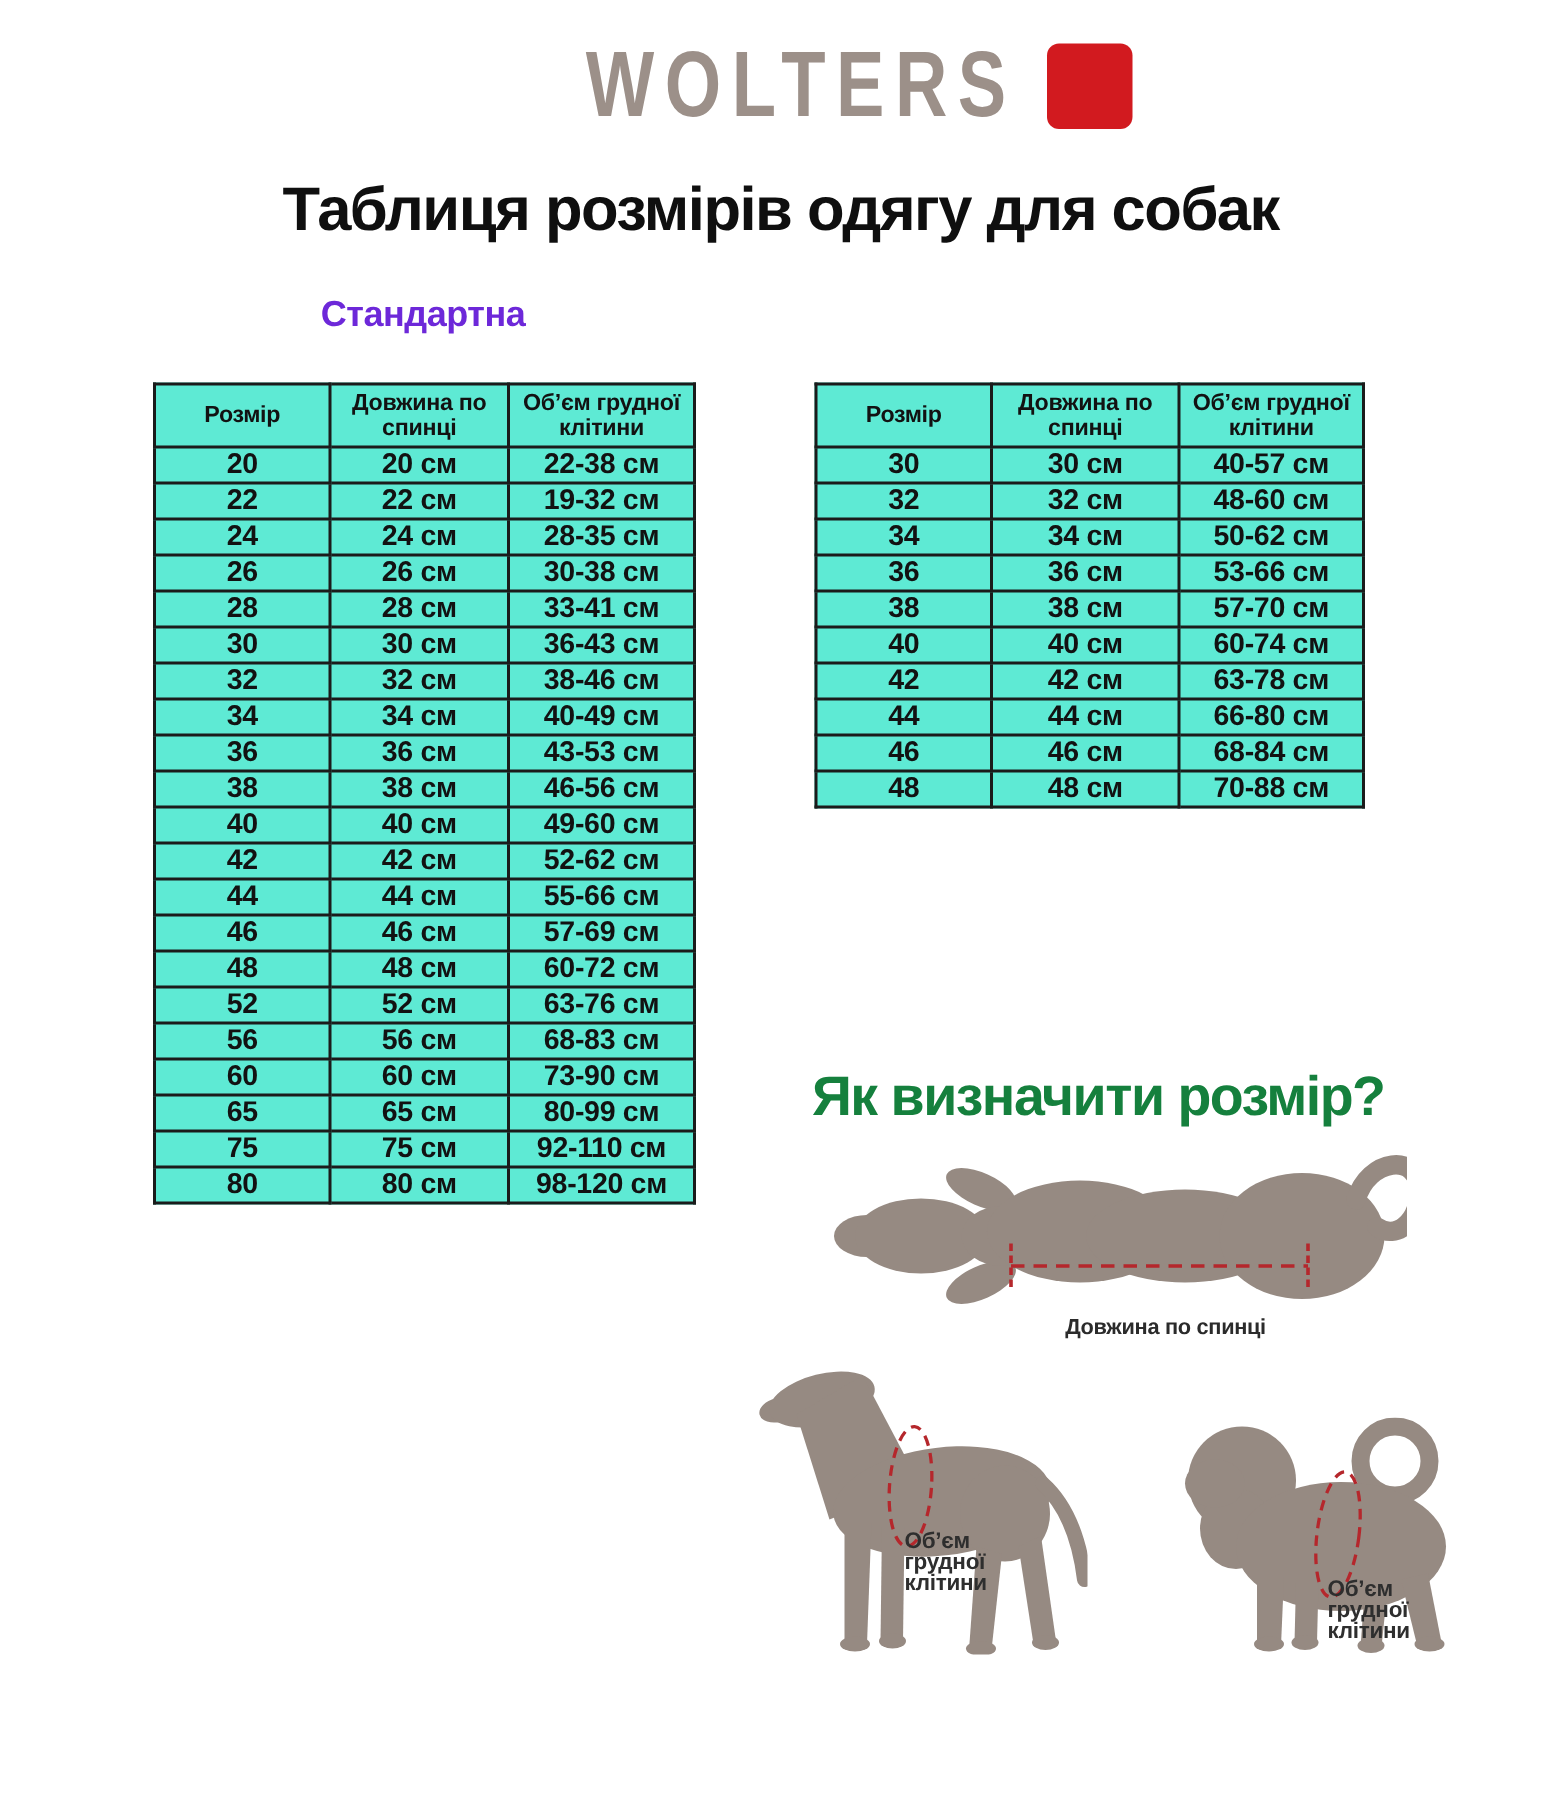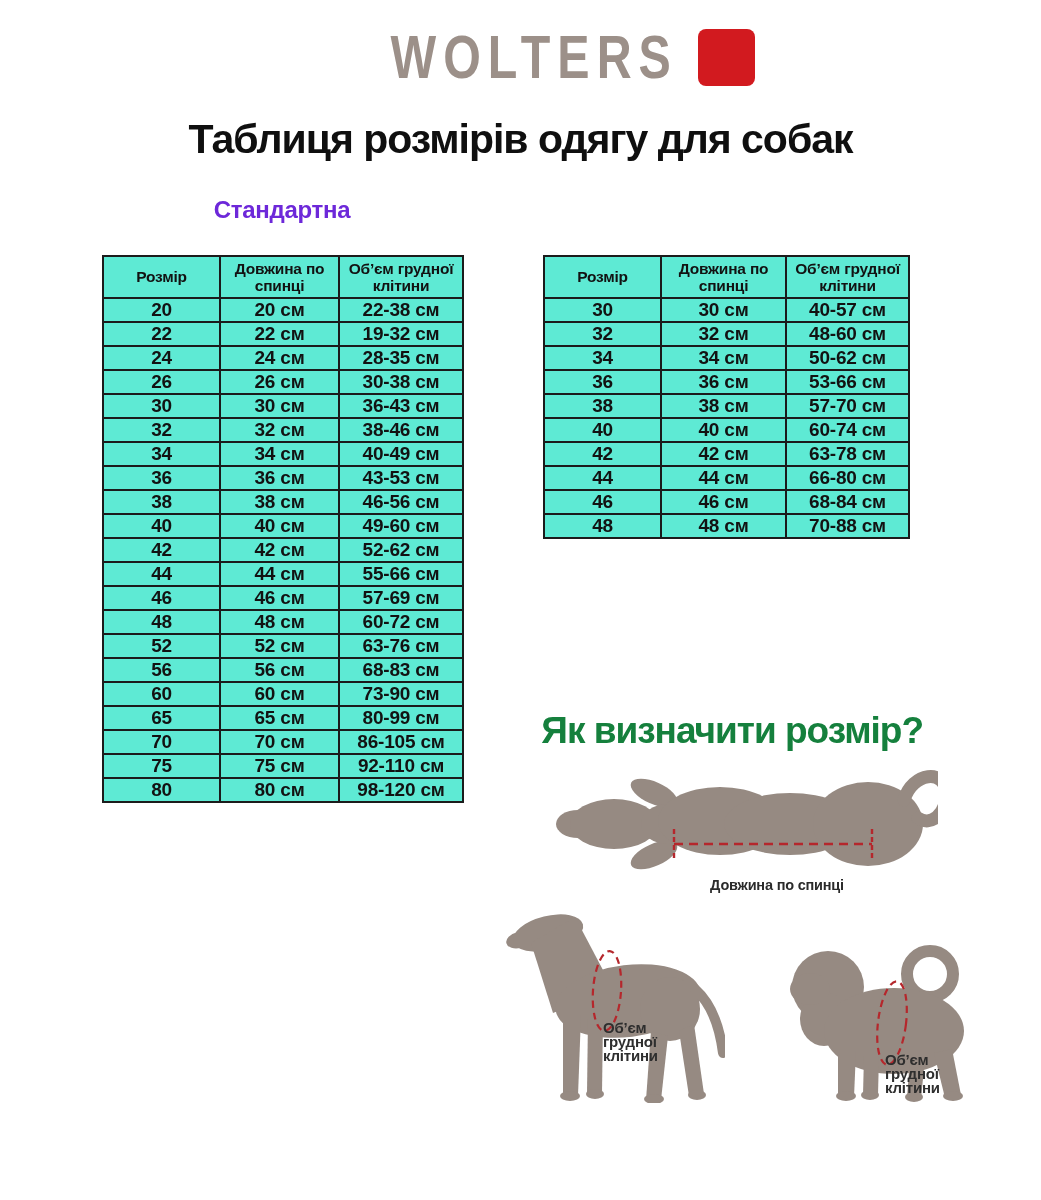--- a/index.html
+++ b/index.html
@@ -95,20 +95,25 @@
           <td>24</td>
           <td>24 см</td>
           <td>28-35 см</td>
         </tr>
         <tr>
           <td>26</td>
           <td>26 см</td>
           <td>30-38 см</td>
         </tr>
         <tr>
+          <td>28</td>
+          <td>28 см</td>
+          <td>33-41 см</td>
+        </tr>
+        <tr>
           <td>30</td>
           <td>30 см</td>
           <td>36-43 см</td>
         </tr>
         <tr>
           <td>32</td>
           <td>32 см</td>
           <td>38-46 см</td>
         </tr>
         <tr>
@@ -163,25 +168,20 @@
         </tr>
         <tr>
           <td>60</td>
           <td>60 см</td>
           <td>73-90 см</td>
         </tr>
         <tr>
           <td>65</td>
           <td>65 см</td>
           <td>80-99 см</td>
-        </tr>
-        <tr>
-          <td>70</td>
-          <td>70 см</td>
-          <td>86-105 см</td>
         </tr>
         <tr>
           <td>75</td>
           <td>75 см</td>
           <td>92-110 см</td>
         </tr>
         <tr>
           <td>80</td>
           <td>80 см</td>
           <td>98-120 см</td>

